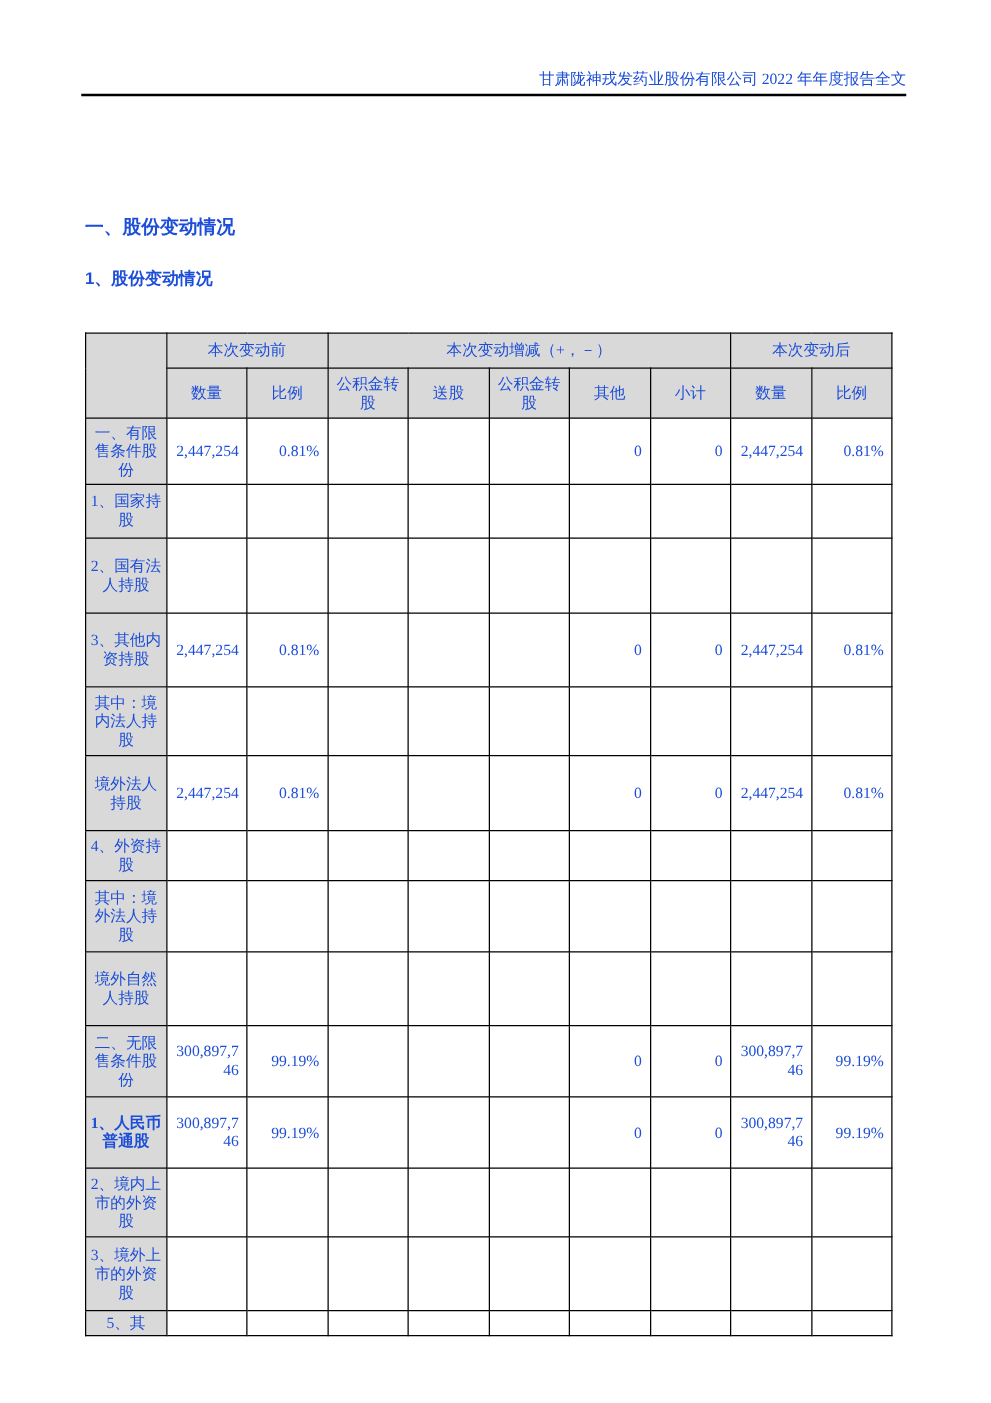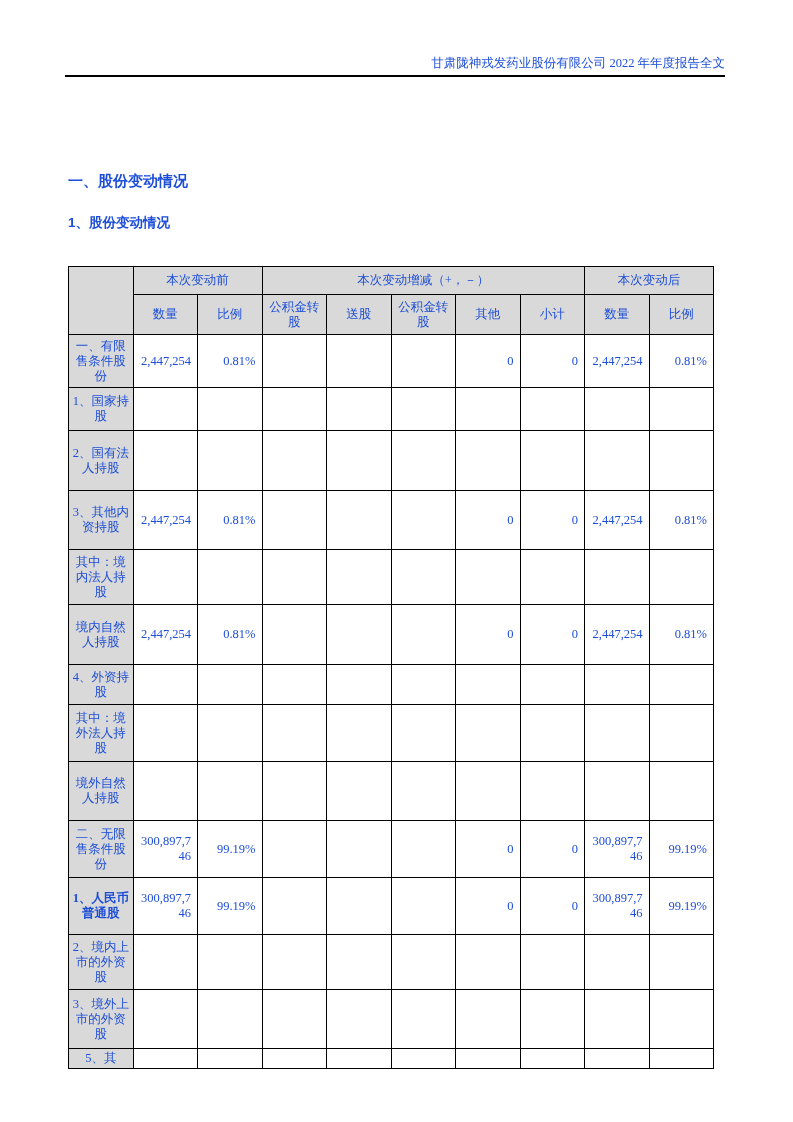--- a/index.html
+++ b/index.html
@@ -196,21 +196,21 @@
           <td class="pct"></td>
           <td class="txt"></td>
           <td class="txt"></td>
           <td class="txt"></td>
           <td class="num"></td>
           <td class="num"></td>
           <td class="num"></td>
           <td class="pct"></td>
         </tr>
         <tr>
-          <th style="height: 55px;">境内自然人持股</th>
+          <th style="height: 55px;">境外法人持股</th>
           <td class="num">2,447,254</td>
           <td class="pct">0.81%</td>
           <td class="txt"></td>
           <td class="txt"></td>
           <td class="txt"></td>
           <td class="num">0</td>
           <td class="num">0</td>
           <td class="num">2,447,254</td>
           <td class="pct">0.81%</td>
         </tr>

